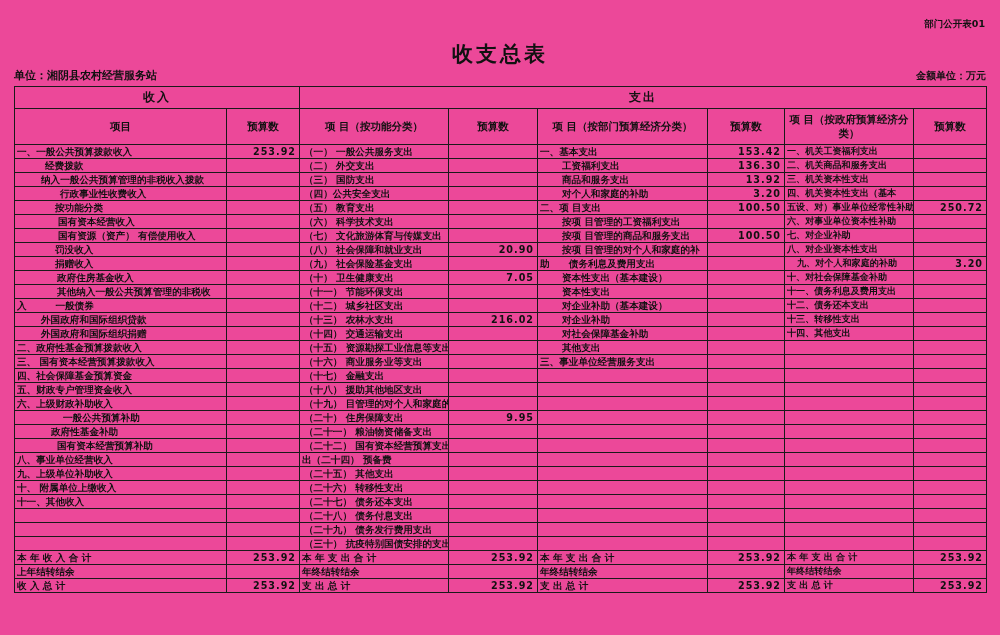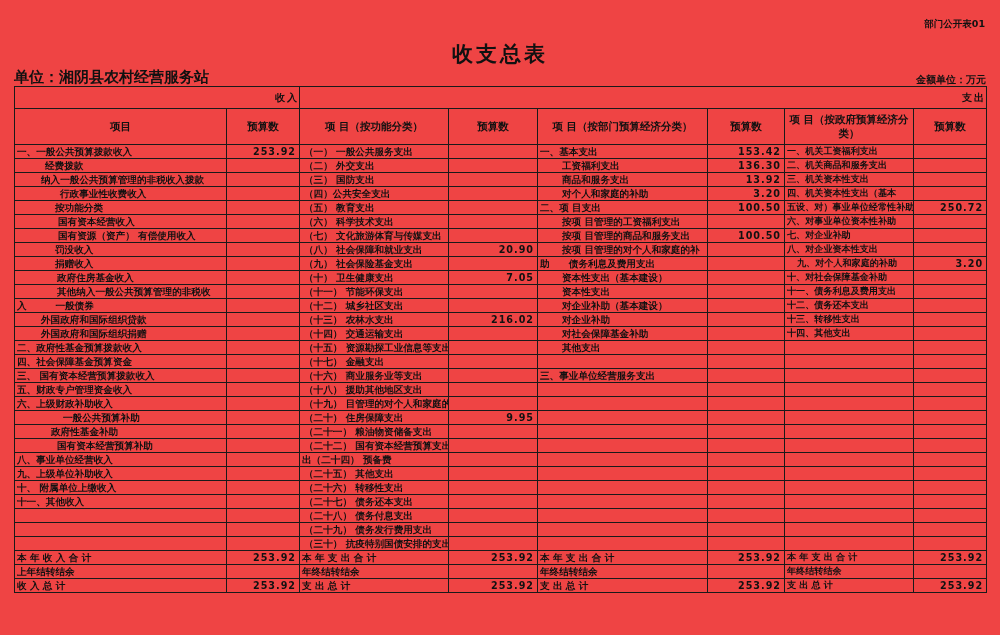--- a/index.html
+++ b/index.html
@@ -1,36 +1,36 @@
 <!DOCTYPE html>
 <html><head>
 <meta charset="utf-8">
 <style>
   html,body{margin:0;padding:0;background:#fdfdfd;}
   .page{
-    position:relative;width:1000px;height:635px;background:#ef4444;
+    position:relative;width:1000px;height:635px;background:#ec4899;
     font-family:"DejaVu Sans","Liberation Sans",sans-serif;color:#111;
     overflow:hidden;
   }
   .doc-label{position:absolute;top:18px;right:15px;font-size:9.5px;font-weight:bold;}
   .title{position:absolute;top:40px;left:0;width:100%;text-align:center;
          font-size:21px;font-weight:bold;letter-spacing:3px;}
   .meta-row{position:absolute;top:68px;left:14px;right:14px;display:flex;
             justify-content:space-between;align-items:flex-end;}
-  .unit-label{font-size:15px;font-weight:bold;}
+  .unit-label{font-size:11px;font-weight:bold;}
   .amount-unit{font-size:10px;font-weight:bold;}
   table.sheet{
     position:absolute;top:86px;left:14px;width:972px;
     border-collapse:collapse;table-layout:fixed;
   }
   .sheet th,.sheet td{
     border:1px solid #1a1a1a;padding:0;font-weight:bold;
     overflow:hidden;white-space:nowrap;vertical-align:middle;
   }
-  .sheet thead tr.grp th{height:21px;font-size:10px;text-align:right;letter-spacing:2px;}
+  .sheet thead tr.grp th{height:21px;font-size:12px;text-align:center;letter-spacing:2px;}
   .sheet thead tr.cols th{height:35px;font-size:10.5px;text-align:center;
                           white-space:normal;line-height:1.25;}
   .sheet tbody tr{height:13.78px;}
   .sheet td.lbl{text-align:left;font-size:9.6px;line-height:13px;}
   .sheet td.lbl.c3{font-size:9.1px;}
   .sheet td.val{text-align:right;font-size:9.6px;padding-right:3px;letter-spacing:1px;line-height:13px;}
 </style>
 </head>
 <body>
 
@@ -214,35 +214,35 @@
           <td class="lbl c0" style="padding-left: 2px;">二、政府性基金预算拨款收入</td>
           <td class="val"></td>
           <td class="lbl c1" style="padding-left: 4px;">（十五） 资源勘探工业信息等支出</td>
           <td class="val"></td>
           <td class="lbl c2" style="padding-left: 24px;">其他支出</td>
           <td class="val"></td>
           <td class="lbl c3" style="padding-left: 2px;"></td>
           <td class="val"></td>
         </tr>
         <tr>
+          <td class="lbl c0" style="padding-left: 2px;">三、 国有资本经营预算拨款收入</td>
+          <td class="val"></td>
+          <td class="lbl c1" style="padding-left: 4px;">（十六） 商业服务业等支出</td>
+          <td class="val"></td>
+          <td class="lbl c2" style="padding-left: 2px;">三、事业单位经营服务支出</td>
+          <td class="val"></td>
+          <td class="lbl c3" style="padding-left: 2px;"></td>
+          <td class="val"></td>
+        </tr>
+        <tr>
           <td class="lbl c0" style="padding-left: 2px;">四、社会保障基金预算资金</td>
           <td class="val"></td>
           <td class="lbl c1" style="padding-left: 4px;">（十七） 金融支出</td>
           <td class="val"></td>
           <td class="lbl c2" style="padding-left: 2px;"></td>
-          <td class="val"></td>
-          <td class="lbl c3" style="padding-left: 2px;"></td>
-          <td class="val"></td>
-        </tr>
-        <tr>
-          <td class="lbl c0" style="padding-left: 2px;">三、 国有资本经营预算拨款收入</td>
-          <td class="val"></td>
-          <td class="lbl c1" style="padding-left: 4px;">（十六） 商业服务业等支出</td>
-          <td class="val"></td>
-          <td class="lbl c2" style="padding-left: 2px;">三、事业单位经营服务支出</td>
           <td class="val"></td>
           <td class="lbl c3" style="padding-left: 2px;"></td>
           <td class="val"></td>
         </tr>
         <tr>
           <td class="lbl c0" style="padding-left: 2px;">五、财政专户管理资金收入</td>
           <td class="val"></td>
           <td class="lbl c1" style="padding-left: 4px;">（十八） 援助其他地区支出</td>
           <td class="val"></td>
           <td class="lbl c2" style="padding-left: 2px;"></td>

